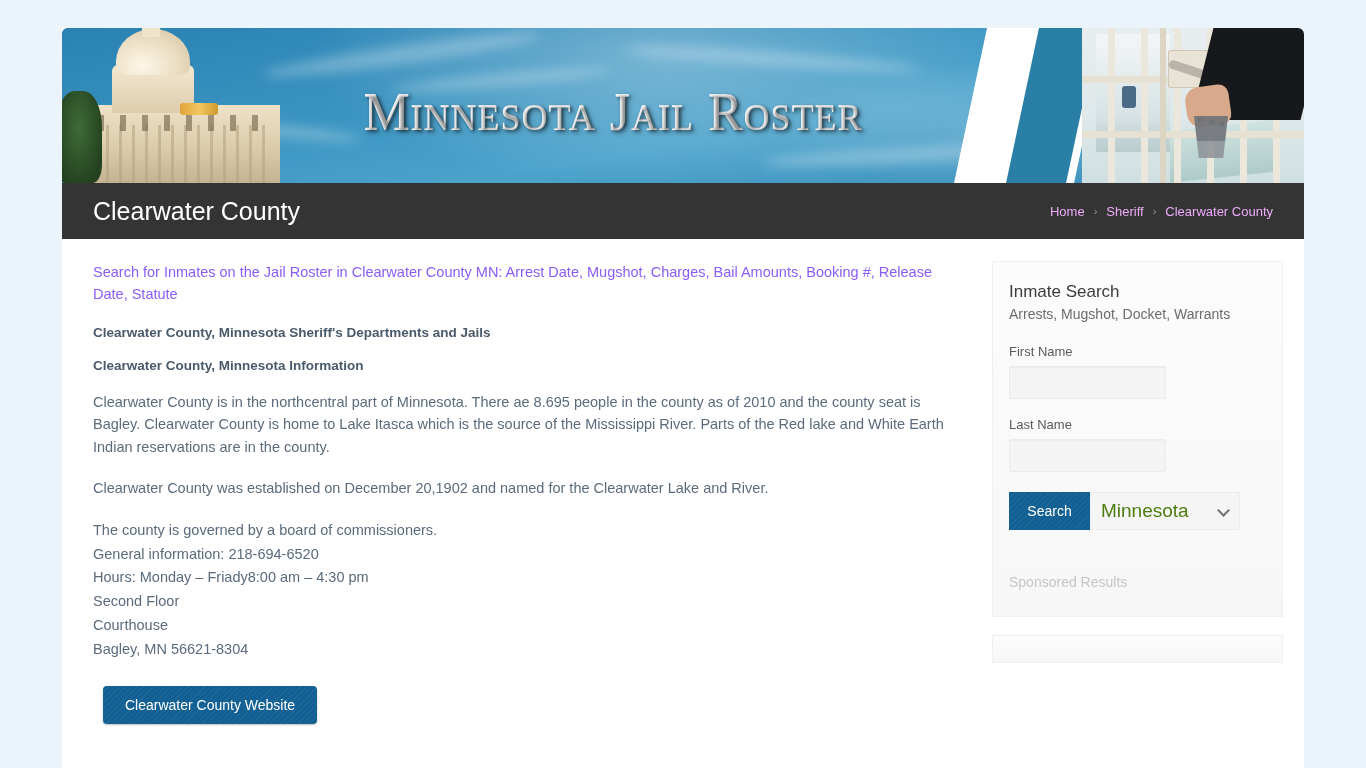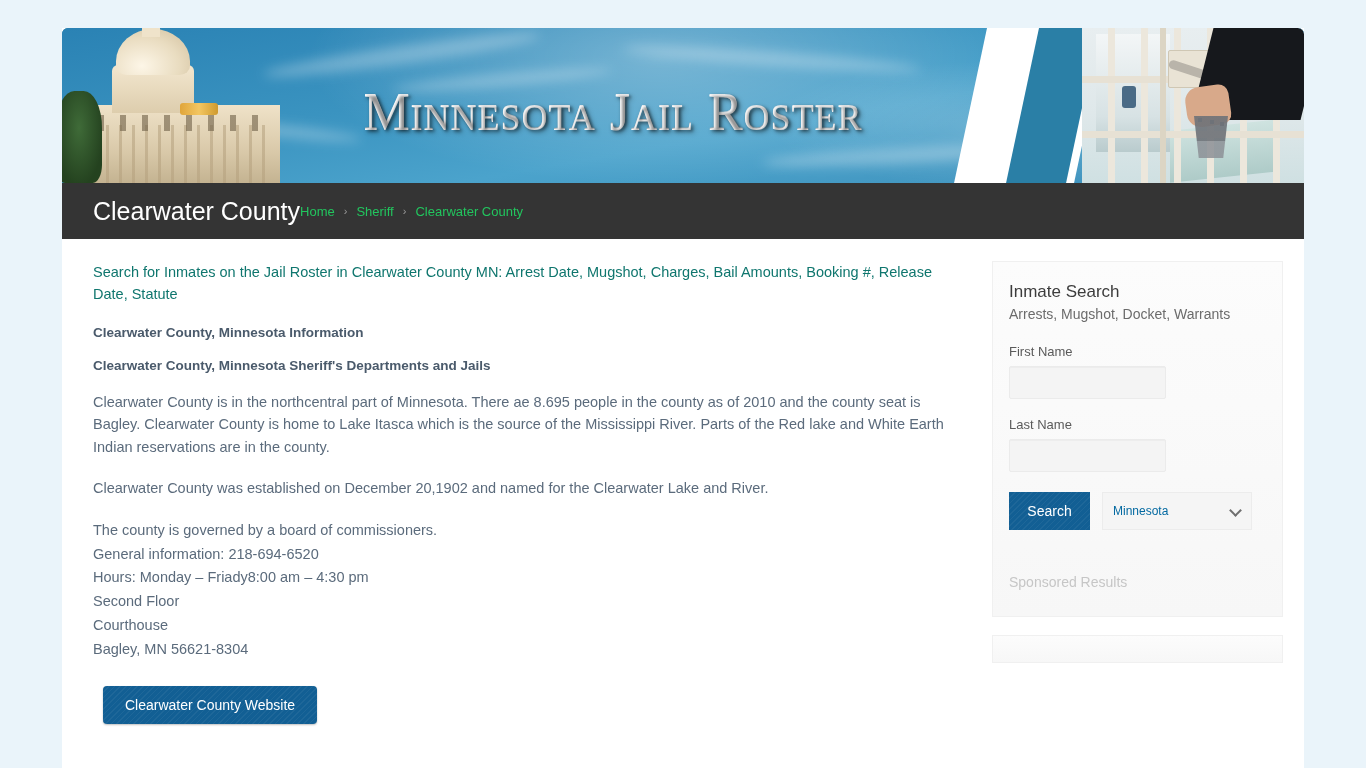--- a/index.html
+++ b/index.html
@@ -253,35 +253,36 @@
   }
 
   
   .titlebar {
     position: relative;
     width: 1242px;
     height: 56px;
     background: #343434;
     display: flex;
     align-items: center;
+    justify-content: space-between;
     padding: 0 31px;
   }
   .page-title {
     color: #ffffff;
     font-size: 25px;
     font-weight: 400;
   }
   .breadcrumb {
     display: flex;
     align-items: center;
     gap: 9px;
     font-size: 13px;
     color: #f0f0f0;
   }
-  .crumb { color: #22c55e; text-decoration: none; }
+  .crumb { color: #f0abfc; text-decoration: none; }
   .crumb.current { font-weight: 400; }
   .crumb-sep { color: #9a9a9a; font-size: 11px; }
 
   
   .body-wrap {
     position: relative;
     width: 1242px;
     min-height: 530px;
     background: #ffffff;
     display: flex;
@@ -295,21 +296,21 @@
     width: 312px;
     padding-right: 21px;
   }
 
   .main-col p {
     margin: 0 0 19px 0;
     font-size: 14.5px;
     line-height: 1.55;
     color: #5b6b7c;
   }
-  .main-col p.lead { color: #0f766e; }
+  .main-col p.lead { color: #8b5cf6; }
   .main-col h3 {
     margin: 0 0 18px 0;
     font-size: 13.5px;
     font-weight: bold;
     color: #4a5a6b;
   }
   .addr-block {
     margin: 0 0 20px 0;
     font-size: 14.5px;
     line-height: 1.5;
@@ -368,21 +369,20 @@
     padding: 0 8px;
     font-size: 13px;
     font-family: "Liberation Sans", sans-serif;
     color: #333;
     outline: none;
     box-shadow: inset 0 1px 1px rgba(0,0,0,0.03);
   }
   .search-row {
     display: flex;
     align-items: flex-start;
-    gap: 12px;
     margin-top: 2px;
   }
   .btn-search {
     width: 81px;
     height: 38px;
     background: #125f94;
     background-image: repeating-linear-gradient(135deg,
         rgba(255,255,255,0.05) 0px, rgba(255,255,255,0.05) 1px,
         rgba(0,0,0,0) 1px, rgba(0,0,0,0) 4px);
     color: #fff;
@@ -393,22 +393,22 @@
   }
   .state-select {
     position: relative;
     width: 150px;
     height: 38px;
     background: #f5f5f5;
     border: 1px solid #ececec;
     display: flex;
     align-items: center;
     padding: 0 10px;
-    font-size: 12px;
-    color: #0369a1;
+    font-size: 19px;
+    color: #4d7c0f;
     cursor: pointer;
   }
   .chev {
     position: absolute;
     right: 11px;
     top: 13px;
     width: 9px;
     height: 9px;
     border-right: 2px solid #6f6f6f;
     border-bottom: 2px solid #6f6f6f;
@@ -478,22 +478,22 @@
         <a class="crumb" href="#">Sheriff</a>
         <span class="crumb-sep">›</span>
         <span class="crumb current">Clearwater County</span>
       </div>
     </div>
 
     <div class="body-wrap">
 
       <div class="main-col">
         <p class="lead">Search for Inmates on the Jail Roster in Clearwater County MN: Arrest Date, Mugshot, Charges, Bail Amounts, Booking #, Release Date, Statute</p>
+        <h3>Clearwater County, Minnesota Sheriff's Departments and Jails</h3>
         <h3>Clearwater County, Minnesota Information</h3>
-        <h3>Clearwater County, Minnesota Sheriff's Departments and Jails</h3>
         <p>Clearwater County is in the northcentral part of Minnesota. There ae 8.695 people in the county as of 2010 and the county seat is Bagley. Clearwater County is home to Lake Itasca which is the source of the Mississippi River. Parts of the Red lake and White Earth Indian reservations are in the county.</p>
         <p>Clearwater County was established on December 20,1902 and named for the Clearwater Lake and River.</p>
 
         <div class="addr-block">
           <div>The county is governed by a board of commissioners.</div>
           <div>General information: 218-694-6520</div>
           <div>Hours: Monday – Friady8:00 am – 4:30 pm</div>
           <div>Second Floor</div>
           <div>Courthouse</div>
           <div>Bagley, MN 56621-8304</div>

